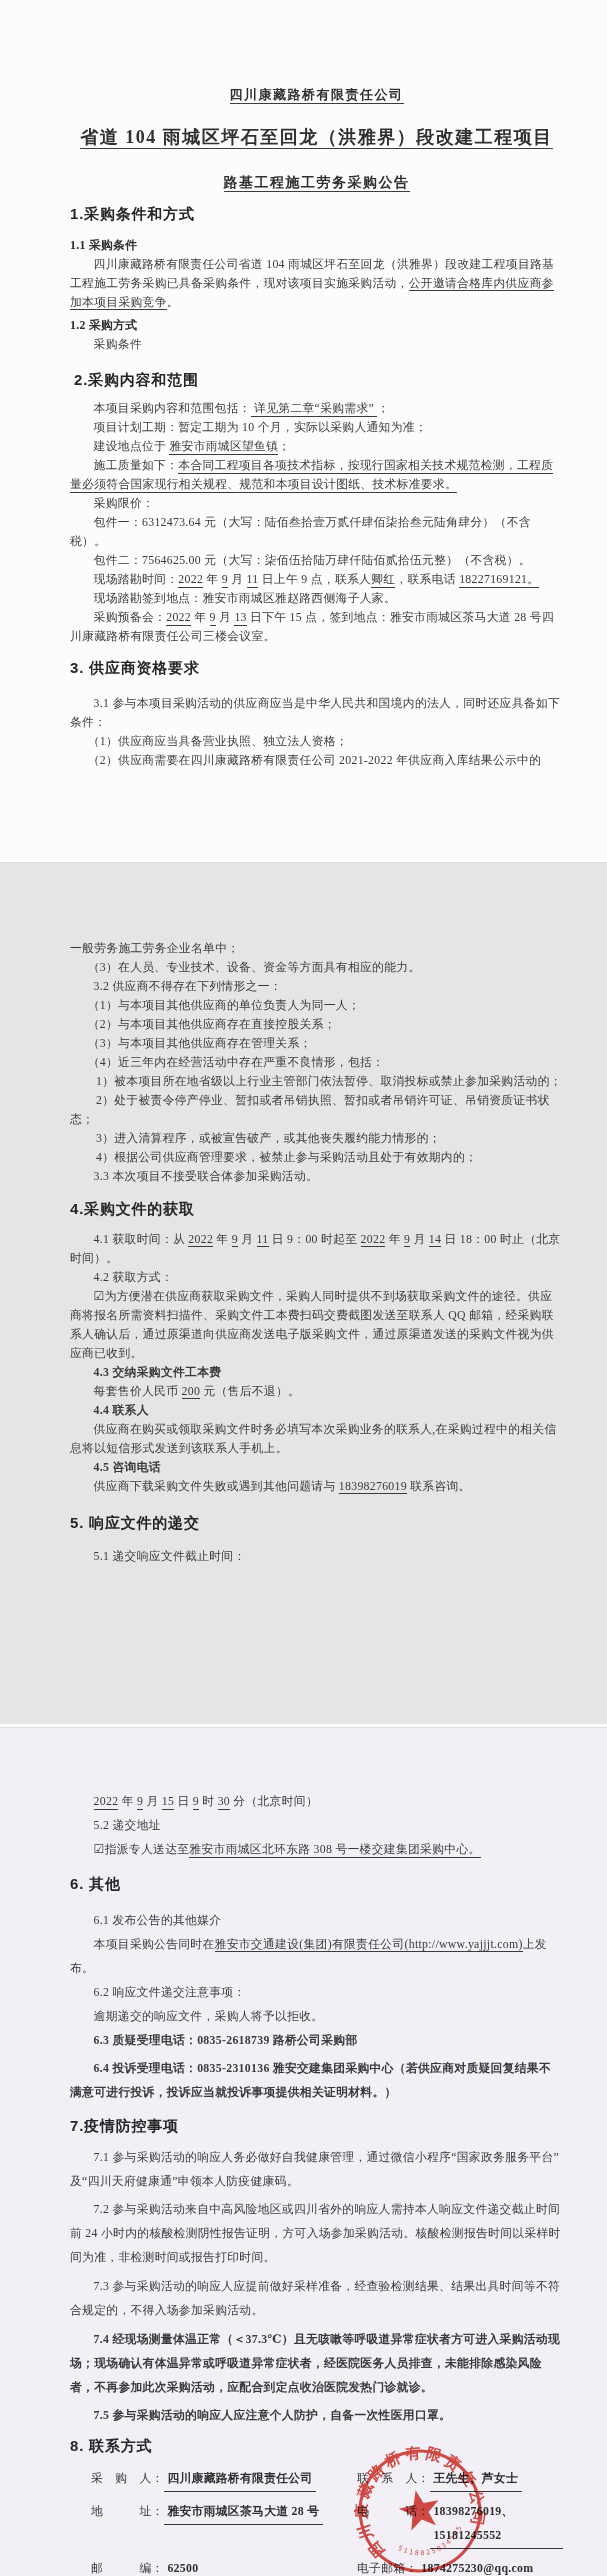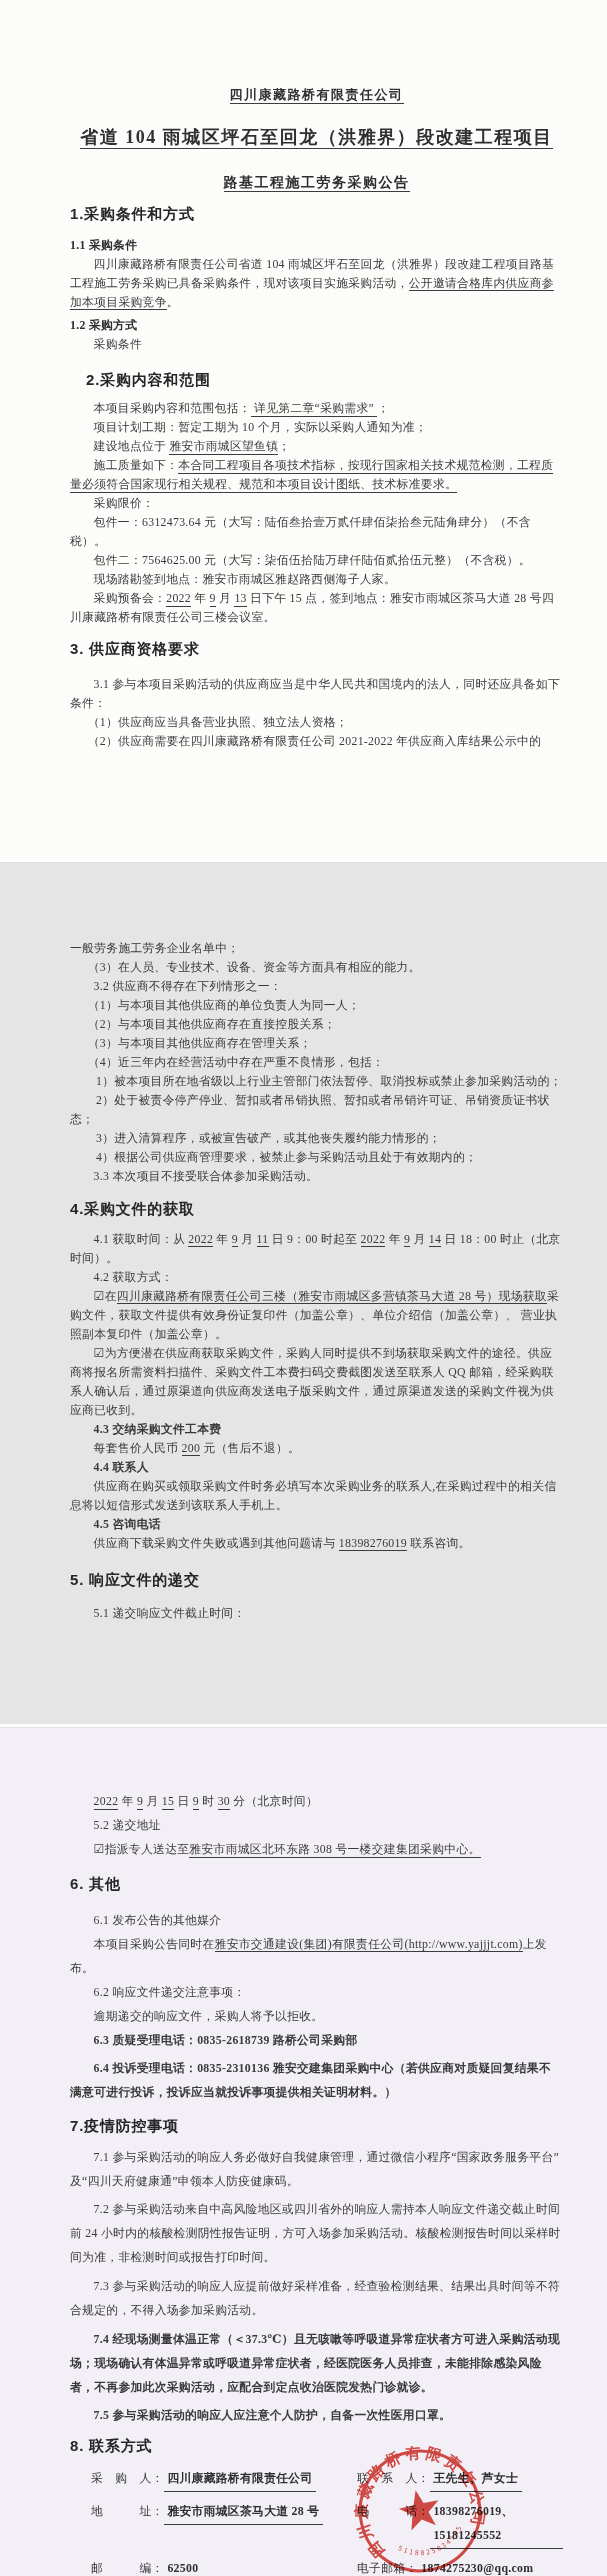--- a/index.html
+++ b/index.html
@@ -13,21 +13,21 @@
   .page-divider{height:3px;background:#ffffff;border-bottom:0.8px solid #e2dfda;}
   p{margin:0;}
   .t-center{text-align:center;}
   .doc-title{font-weight:700;letter-spacing:1.5px;color:#303030;}
   .title-company{font-size:13px;margin-bottom:24px;}
   .title-project{font-size:18px;margin-bottom:26px;}
   .title-notice{font-size:14px;margin-bottom:7.6px;}
   .h-sec{font-family:"Liberation Sans","DejaVu Sans",sans-serif;font-weight:700;
          color:#262626;font-size:15px;line-height:21px;letter-spacing:0.8px;}
   .h1m{margin:10.6px 0 12px 0;}
-  .h2m{margin:15px 0 9px 16px;}
+  .h2m{margin:15px 0 9px 4px;}
   .h3m{margin:10.6px 0 16.7px 0;}
   .h4m{margin:12px 0 10.6px 0;}
   .h5m{margin:16.7px 0 13.7px 0;}
   .h6m{margin:12px 0 13.7px 0;}
   .h7m{margin:10.6px 0 9px 0;}
   .h8m{margin:7.6px 0 10.6px 0;}
   .sub-h{font-weight:700;color:#2e2e2e;}
   .mt6{margin-top:4.6px;}
   .ind{text-indent:2em;}
   .li1{text-indent:1.5em;}
@@ -66,20 +66,21 @@
   <p class="ind"><span>采购条件</span></p>
 
   <p class="h-sec h2m">2.采购内容和范围</p>
   <p class="ind"><span>本项目采购内容和范围包括：</span><span class="u"> 详见第二章“采购需求” </span><span>；</span></p>
   <p class="ind"><span>项目计划工期：暂定工期为 10 个月，实际以采购人通知为准；</span></p>
   <p class="ind"><span>建设地点位于 </span><span class="u">雅安市雨城区望鱼镇</span><span>；</span></p>
   <p class="ind"><span>施工质量如下：</span><span class="u">本合同工程项目各项技术指标，按现行国家相关技术规范检测，工程质量必须符合国家现行相关规程、规范和本项目设计图纸、技术标准要求。</span></p>
   <p class="ind"><span>采购限价：</span></p>
   <p class="ind"><span>包件一：6312473.64 元（大写：陆佰叁拾壹万贰仟肆佰柒拾叁元陆角肆分）（不含税）。</span></p>
   <p class="ind"><span>包件二：7564625.00 元（大写：柒佰伍拾陆万肆仟陆佰贰拾伍元整）（不含税）。</span></p>
+  <p class="ind"><span>现场踏勘时间：</span><span class="u">2022</span><span> 年 </span><span class="u">9</span><span> 月 </span><span class="u">11</span><span> 日上午 9 点，联系人</span><span class="u">卿红</span><span>，联系电话 </span><span class="u">18227169121。</span></p>
   <p class="ind"><span>现场踏勘签到地点：雅安市雨城区雅赵路西侧海子人家。</span></p>
   <p class="ind"><span>采购预备会：</span><span class="u">2022</span><span> 年 </span><span class="u">9</span><span> 月 </span><span class="u">13</span><span> 日下午 15 点，签到地点：雅安市雨城区茶马大道 28 号四川康藏路桥有限责任公司三楼会议室。</span></p>
 
   <p class="h-sec h3m">3. 供应商资格要求</p>
   <p class="ind"><span>3.1 参与本项目采购活动的供应商应当是中华人民共和国境内的法人，同时还应具备如下条件：</span></p>
   <p class="li1"><span>（1）供应商应当具备营业执照、独立法人资格；</span></p>
   <p class="li1"><span>（2）供应商需要在四川康藏路桥有限责任公司 2021-2022 年供应商入库结果公示中的</span></p>
 </section>
 
 <div class="page-divider"></div>
@@ -94,21 +95,20 @@
   <p class="li1"><span>（4）近三年内在经营活动中存在严重不良情形，包括：</span></p>
   <p class="li2"><span>1）被本项目所在地省级以上行业主管部门依法暂停、取消投标或禁止参加采购活动的；</span></p>
   <p class="li2"><span>2）处于被责令停产停业、暂扣或者吊销执照、暂扣或者吊销许可证、吊销资质证书状态；</span></p>
   <p class="li2"><span>3）进入清算程序，或被宣告破产，或其他丧失履约能力情形的；</span></p>
   <p class="li2"><span>4）根据公司供应商管理要求，被禁止参与采购活动且处于有效期内的；</span></p>
   <p class="ind"><span>3.3 本次项目不接受联合体参加采购活动。</span></p>
 
   <p class="h-sec h4m">4.采购文件的获取</p>
   <p class="ind"><span>4.1 获取时间：从 </span><span class="u">2022</span><span> 年 </span><span class="u">9</span><span> 月 </span><span class="u">11</span><span> 日 9：00 时起至 </span><span class="u">2022</span><span> 年 </span><span class="u">9</span><span> 月 </span><span class="u">14</span><span> 日 18：00 时止（北京时间）。</span></p>
   <p class="ind"><span>4.2 获取方式：</span></p>
-  <p class="ind"><span class="icon">☑</span><span>在</span><span class="u">四川康藏路桥有限责任公司三楼（雅安市雨城区多营镇茶马大道 28 号）现场获取</span><span>采购文件，获取文件提供有效身份证复印件（加盖公章）、单位介绍信（加盖公章）、 营业执照副本复印件（加盖公章）。</span></p>
   <p class="ind"><span class="icon">☑</span><span>为方便潜在供应商获取采购文件，采购人同时提供不到场获取采购文件的途径。供应商将报名所需资料扫描件、采购文件工本费扫码交费截图发送至联系人 QQ 邮箱，经采购联系人确认后，通过原渠道向供应商发送电子版采购文件，通过原渠道发送的采购文件视为供应商已收到。</span></p>
   <p class="ind"><span class="b">4.3 交纳采购文件工本费</span></p>
   <p class="ind"><span>每套售价人民币 </span><span class="u">200</span><span> 元（售后不退）。</span></p>
   <p class="ind"><span class="b">4.4 联系人</span></p>
   <p class="ind"><span>供应商在购买或领取采购文件时务必填写本次采购业务的联系人,在采购过程中的相关信息将以短信形式发送到该联系人手机上。</span></p>
   <p class="ind"><span class="b">4.5 咨询电话</span></p>
   <p class="ind"><span>供应商下载采购文件失败或遇到其他问题请与 </span><span class="u">18398276019</span><span> 联系咨询。</span></p>
 
   <p class="h-sec h5m">5. 响应文件的递交</p>
   <p class="ind"><span>5.1 递交响应文件截止时间：</span></p>

